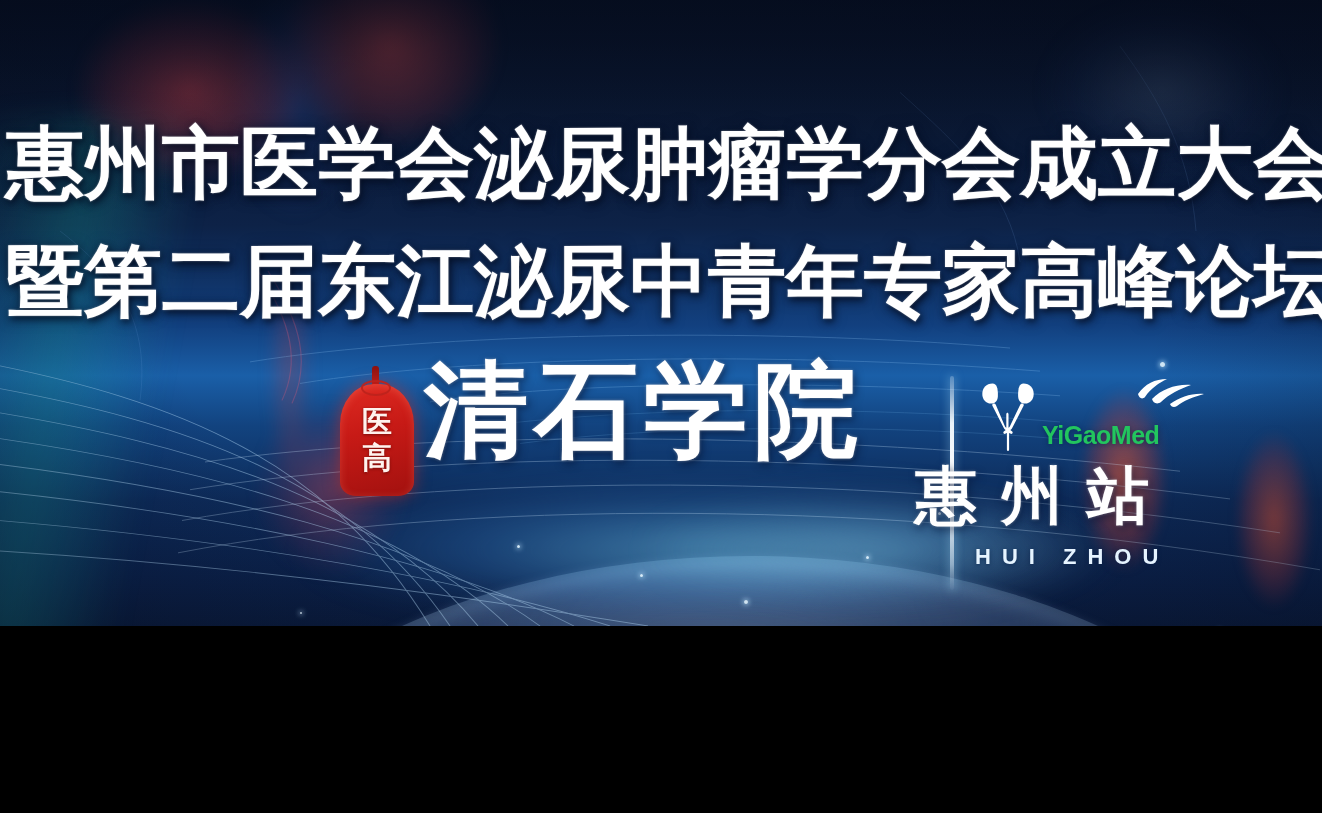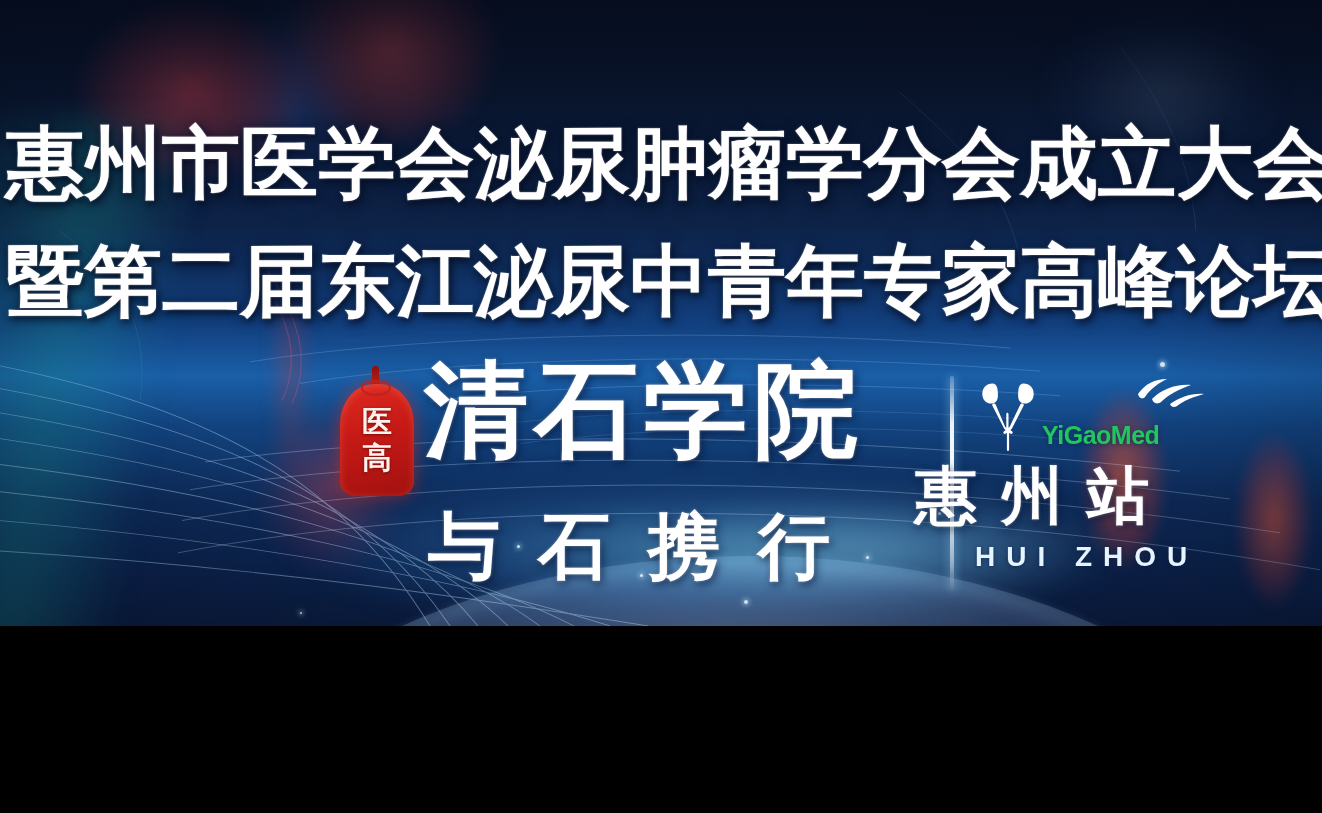--- a/index.html
+++ b/index.html
@@ -205,21 +205,21 @@
 
   
   .station{
     position:absolute;left:915px;top:108px;
     color:#ffffff;font-weight:700;font-size:62px;line-height:72px;
     letter-spacing:24px;white-space:nowrap;
     text-shadow:0 0 3px rgba(255,255,255,.35), 2px 3px 8px rgba(6,22,56,.70);
   }
   .station-pinyin{
     position:absolute;left:975px;top:192px;
-    color:#e6f4ff;font-weight:700;font-size:28px;line-height:26px;
+    color:#e6f4ff;font-weight:700;font-size:22px;line-height:26px;
     letter-spacing:11px;white-space:nowrap;
     text-shadow:0 1px 4px rgba(8,30,70,.6);
   }
 </style>
 </head>
 <body>
 
 <div id="stage">
 
   <div class="bg bg-base"></div>
@@ -302,21 +302,20 @@
       <div class="seal-body"></div>
       <div class="seal-knot"></div>
       <div class="seal-chars">
         <span>医</span>
         <span>高</span>
       </div>
     </div>
 
     <div class="brand-cn">清石学院</div>
 
-    <div class="brand-sub">与石携行</div>
 
     <div class="divider"></div>
 
     <div class="ygm">
       <div class="ygm-icon">
         <svg viewBox="0 0 60 74" aria-hidden="true">
           <g fill="#ffffff">
             <path d="M14.5,3.5c-6.2,0-10.2,4.6-10.2,10.4c0,5.4,3.6,9.6,8.6,9.6c2.6,0,4.4-1,5.6-2.6c1-1.4,1.4-3.2,1.4-5.6 C19.9,8.6,19,3.5,14.5,3.5z"></path>
             <path d="M45.5,3.5c6.2,0,10.2,4.6,10.2,10.4c0,5.4-3.6,9.6-8.6,9.6c-2.6,0-4.4-1-5.6-2.6c-1-1.4-1.4-3.2-1.4-5.6 C40.1,8.6,41,3.5,45.5,3.5z"></path>
             <path d="M15.6,23.6c-1.1,0.3-1.6,1.2-1.2,2.2l11.4,22.3c0.5,1,1.1,1.6,1.9,2l0,0l-1.6,1.1c-0.7,0.5-1,1.3-0.6,2 c0.3,0.6,1.1,0.9,1.8,0.6l1.6-0.7v16.4c0,0.9,0.5,1.5,1.1,1.5s1.1-0.6,1.1-1.5V53.1l1.6,0.7c0.7,0.3,1.5,0,1.8-0.6 c0.4-0.7,0.1-1.5-0.6-2l-1.6-1.1l0,0c0.8-0.4,1.4-1,1.9-2l11.4-22.3c0.4-1-0.1-1.9-1.2-2.2c-0.9-0.2-1.8,0.2-2.2,1.1L31.8,46.5 c-0.3,0.7-0.8,1.1-1.3,1.3V34.2c0-0.9-0.5-1.5-1.1-1.5s-1.1,0.6-1.1,1.5v13.6c-0.5-0.2-1-0.6-1.3-1.3L17.8,24.7 C17.4,23.8,16.5,23.4,15.6,23.6z"></path>

